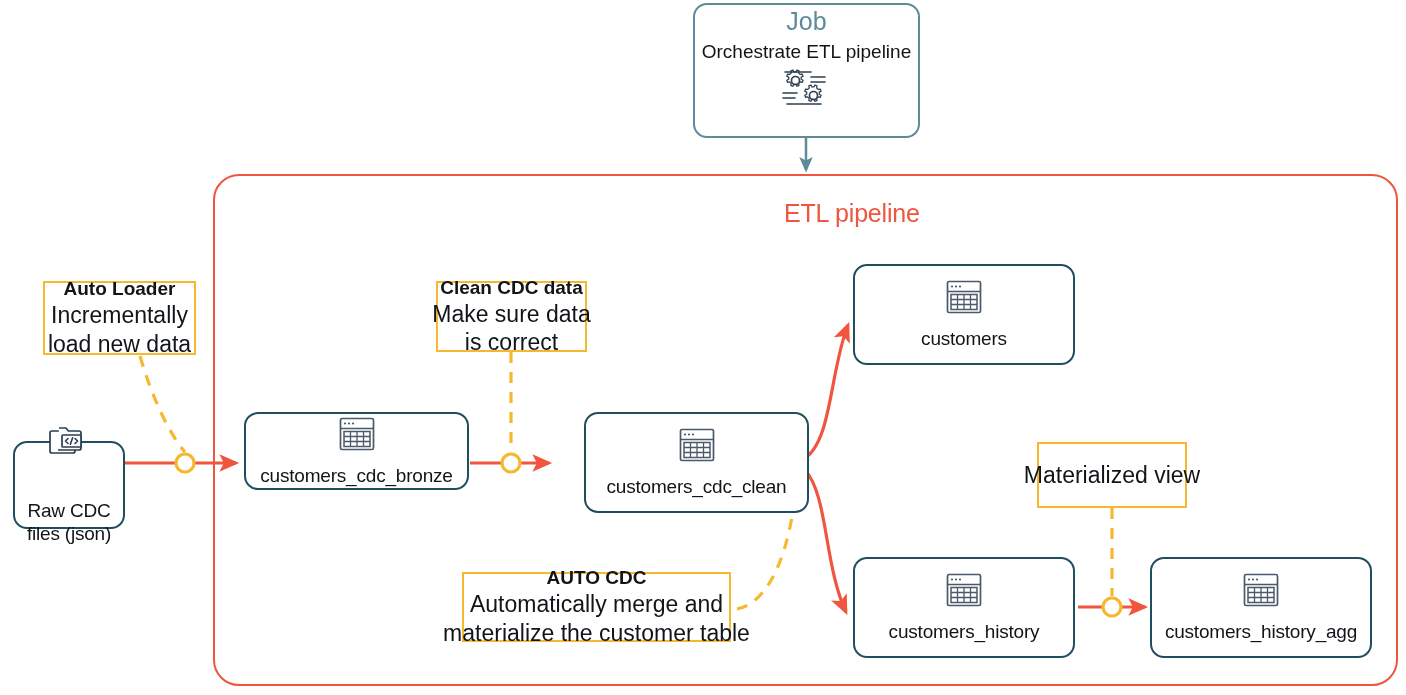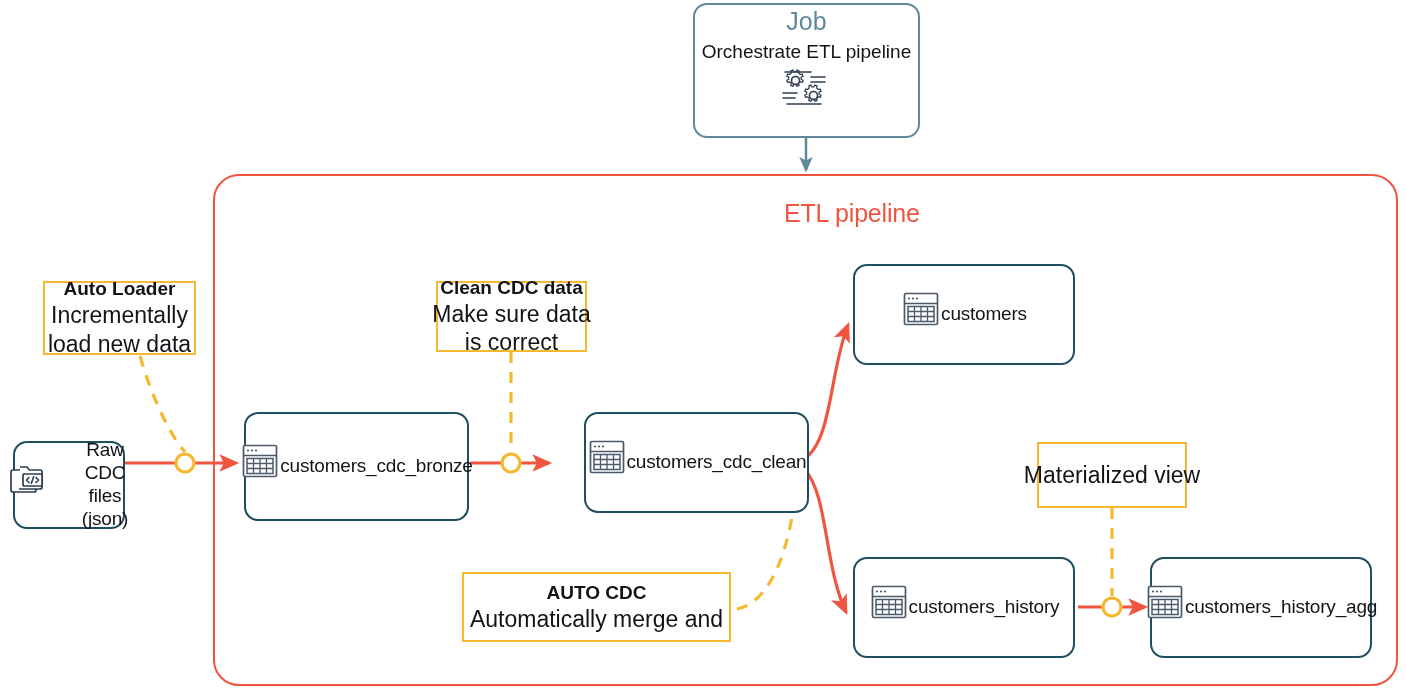--- a/index.html
+++ b/index.html
@@ -19,21 +19,21 @@
     overflow: hidden;
   }
   
   .node {
     position: absolute;
     box-sizing: border-box;
     border: 2.5px solid #1F4E5F;
     border-radius: 14px;
     background: #ffffff;
     display: flex;
-    flex-direction: row;
+    flex-direction: column;
     align-items: center;
     justify-content: center;
     color: #111418;
   }
   .node .node-label {
     font-size: 19px;
     line-height: 1.18;
     text-align: center;
     color: #111418;
     letter-spacing: -0.2px;
@@ -232,21 +232,21 @@
         <path d="M26 14.5 L28.5 17 L26 19.5" stroke="#2C3E50" stroke-width="1.6" fill="none" stroke-linecap="round" stroke-linejoin="round"></path>
         <path d="M23.6 13.8 L21.4 20.2" stroke="#2C3E50" stroke-width="1.6" fill="none" stroke-linecap="round"></path>
       </svg>
     </span>
     <div class="node-label">
       <span>Raw CDC</span><br>
       <span>files (json)</span>
     </div>
   </div>
 
-  <div class="node" style="left:244px; top:412px; width:225px; height:109px;">
+  <div class="node" style="left:244px; top:412px; width:225px; height:78px;">
     <span class="node-icon">
       <svg width="40" height="38" viewBox="0 0 40 38" fill="none">
         <rect x="3.5" y="3.5" width="33" height="31" rx="1.5" stroke="#4A5A68" stroke-width="1.7" fill="#ffffff"></rect>
         <path d="M3.5 13.5 H36.5" stroke="#4A5A68" stroke-width="1.7"></path>
         <circle cx="8" cy="8.5" r="1.1" fill="#4A5A68"></circle>
         <circle cx="12" cy="8.5" r="1.1" fill="#4A5A68"></circle>
         <circle cx="16" cy="8.5" r="1.1" fill="#4A5A68"></circle>
         <rect x="7" y="16.5" width="26" height="15" stroke="#4A5A68" stroke-width="1.5" fill="#ffffff"></rect>
         <path d="M7 21.5 H33 M7 26.5 H33 M13.5 16.5 V31.5 M20 16.5 V31.5 M26.5 16.5 V31.5" stroke="#4A5A68" stroke-width="1.3"></path>
       </svg>
@@ -322,19 +322,20 @@
 
   <div class="callout" style="left:436px; top:281px; width:151px; height:71px;">
     <div class="ct-strong">Clean CDC data</div>
     <div class="ct-line">Make sure data</div>
     <div class="ct-line">is correct</div>
   </div>
 
   <div class="callout" style="left:462px; top:572px; width:269px; height:70px;">
     <div class="ct-strong">AUTO CDC</div>
     <div class="ct-line">Automatically merge and</div>
+    <div class="ct-line">materialize the customer table</div>
   </div>
 
   <div class="callout" style="left:1037px; top:442px; width:150px; height:66px;">
     <div class="ct-line">Materialized view</div>
   </div>
 
 </div>
 
 </body></html>

